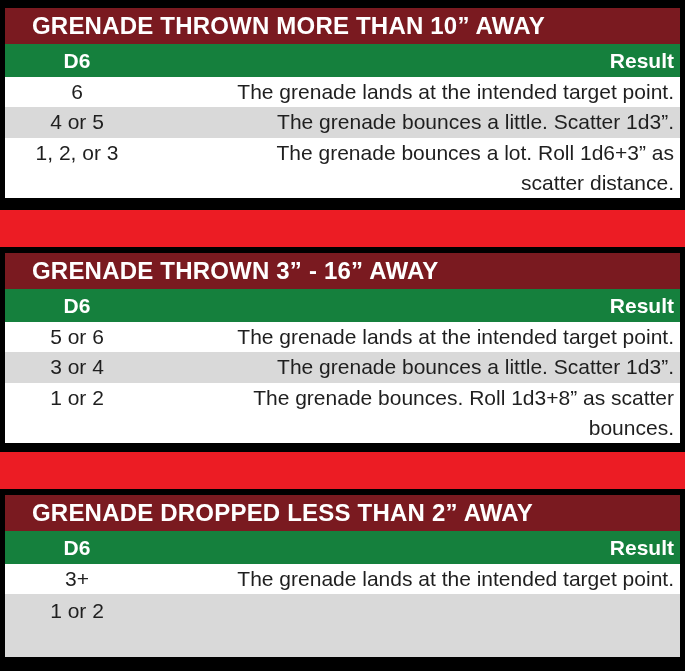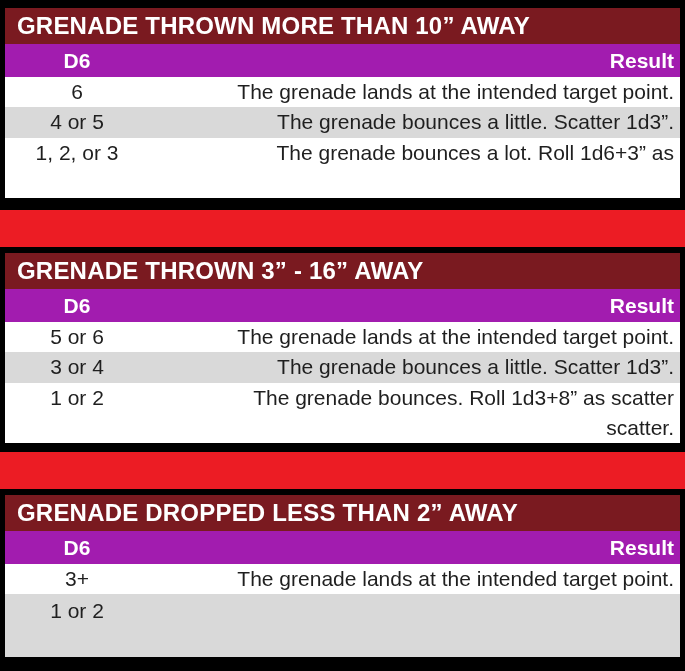--- a/index.html
+++ b/index.html
@@ -25,27 +25,27 @@
   }
   .title-bar {
     height: 36px;
     background: #7a1a20;
     color: #ffffff;
     font-weight: bold;
     font-size: 24px;
     letter-spacing: 0.2px;
     display: flex;
     align-items: center;
-    padding-left: 12px;
+    padding-left: 27px;
     white-space: nowrap;
     overflow: hidden;
   }
   .col-header-row {
     height: 33px;
-    background: #a21caf;
+    background: #15803d;
     color: #ffffff;
     font-weight: bold;
     font-size: 21px;
     display: grid;
     grid-template-columns: 144px 1fr;
     align-items: center;
   }
   .die-cell { text-align: center; }
   .result-cell { text-align: right; padding-right: 6px; }
   .data-row {
@@ -92,20 +92,21 @@
     <div class="data-row shaded row-h31">
       <div class="die-cell">4 or 5</div>
       <div class="result-cell">
         <div class="result-line">The grenade bounces a little. Scatter 1d3”.</div>
       </div>
     </div>
     <div class="data-row row-h60">
       <div class="die-cell">1, 2, or 3</div>
       <div class="result-cell">
         <div class="result-line">The grenade bounces a lot. Roll 1d6+3” as</div>
+        <div class="result-line">scatter distance.</div>
       </div>
     </div>
   </div>
 
   <div class="gap gap-12"></div>
   <div class="divider-red"></div>
   <div class="gap gap-6"></div>
 
   <div class="table-block">
     <div class="title-bar">GRENADE THROWN 3” - 16” AWAY</div>
@@ -122,21 +123,21 @@
     <div class="data-row shaded row-h31">
       <div class="die-cell">3 or 4</div>
       <div class="result-cell">
         <div class="result-line">The grenade bounces a little. Scatter 1d3”.</div>
       </div>
     </div>
     <div class="data-row row-h60">
       <div class="die-cell">1 or 2</div>
       <div class="result-cell">
         <div class="result-line">The grenade bounces. Roll 1d3+8” as scatter</div>
-        <div class="result-line">scatter.</div>
+        <div class="result-line">bounces.</div>
       </div>
     </div>
   </div>
 
   <div class="gap gap-9"></div>
   <div class="divider-red"></div>
   <div class="gap gap-6"></div>
 
   <div class="table-block">
     <div class="title-bar">GRENADE DROPPED LESS THAN 2” AWAY</div>

